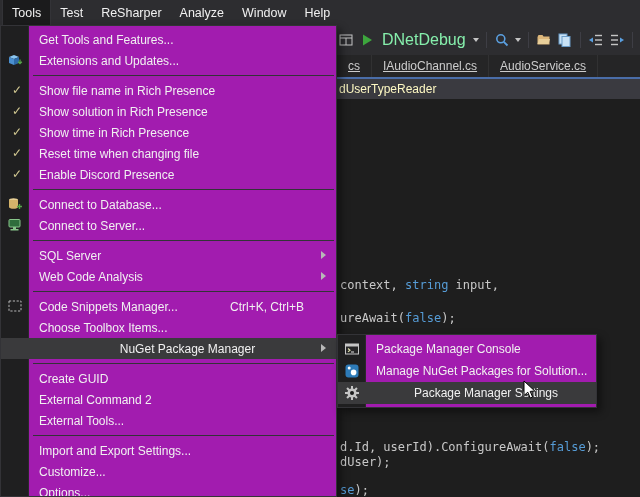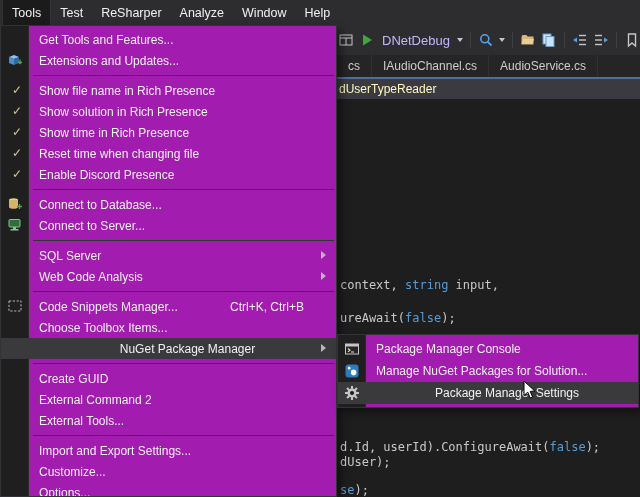--- a/index.html
+++ b/index.html
@@ -9,30 +9,30 @@
   
   .menubar { position:absolute; top:0; left:0; width:640px; height:25px;
              background:#2d2d30; display:flex; align-items:stretch; padding-left:2px; z-index:6; }
   .mb-item { color:#f1f1f1; font-size:12.5px; padding:0 9px; display:flex; align-items:center; }
   .mb-item.active { background:#1b1b1c; border-left:1px solid #333337; border-right:1px solid #333337; }
 
   
   .toolbar { position:absolute; top:25px; left:0; width:640px; height:30px; background:#2d2d30; }
   .tb-inner { margin-left:338px; height:100%; display:flex; align-items:center; gap:5px; overflow:hidden; }
   .tb-icon { width:16px; height:16px; flex:0 0 auto; }
-  .tb-text { color:#c4b5fd; font-size:13px; margin:4px 2px; white-space:nowrap; }
+  .tb-text { color:#86efac; font-size:16px; margin:4px 2px; white-space:nowrap; }
   .tb-caret { width:0; height:0; border-left:3.5px solid transparent; border-right:3.5px solid transparent;
               border-top:4px solid #c5c5c5; flex:0 0 auto; }
   .tb-sep { width:1px; height:16px; background:#3e3e45; flex:0 0 auto; margin:0 2px; }
 
   
   .tabstrip { position:absolute; top:55px; left:0; width:640px; height:24px; background:#252526;
               border-bottom:2px solid #4a6da8; display:flex; padding-left:337px; }
   .tab { padding:0 11px; font-size:12px; color:#cdcdcd; display:flex; align-items:center;
-         border-right:1px solid rgba(255,255,255,0.06); white-space:nowrap; }
+         border-right:1px solid rgba(255,255,255,0.06); white-space:nowrap;text-decoration:underline; }
 
   
   .breadcrumb { position:absolute; top:79px; left:0; width:640px; height:20px; background:#3a3a40;
                 line-height:20px; }
   .breadcrumb span { position:absolute; left:339px; font-size:12px; color:#fef9c3;text-align:right; }
 
   
   .editor { position:absolute; top:99px; left:0; width:640px; height:398px; background:#1e1e1e; }
   .code-line { position:absolute; left:340px; height:14px; line-height:14px;
                font-family:"DejaVu Sans Mono", monospace; font-size:12px; white-space:pre; }
@@ -49,21 +49,21 @@
   .mcheck { position:absolute; left:8px; top:0; width:16px; text-align:center; line-height:21px;
             font-size:12px; color:#cfc690; }
   .micon { position:absolute; left:6px; top:2px; width:16px; height:16px; }
   .submenu .micon { top:3px; }
   .mshortcut { position:absolute; right:32px; color:#f1f1f1; font-size:12px; }
   .marrow { position:absolute; right:10px; top:6px; width:0; height:0;
             border-left:5px solid #b8b8b8; border-top:4px solid transparent; border-bottom:4px solid transparent; }
   .msep { height:1px; background:#333337; margin:4px 2px 4px 32px; }
 
   .toolsmenu { position:absolute; top:25px; left:0; width:337px; height:472px; overflow:hidden; z-index:10; }
-  .submenu { position:absolute; top:334px; left:337px; width:302px; padding-bottom:3px; z-index:11; }
+  .submenu { position:absolute; top:334px; left:337px; width:260px; padding-bottom:3px; z-index:11; }
 
   .cursor { position:absolute; left:523px; top:380px; z-index:40; }
 </style>
 </head>
 <body>
 
 <div class="menubar">
     <div class="mb-item active">Tools</div>
     <div class="mb-item">Test</div>
     <div class="mb-item">ReSharper</div>

